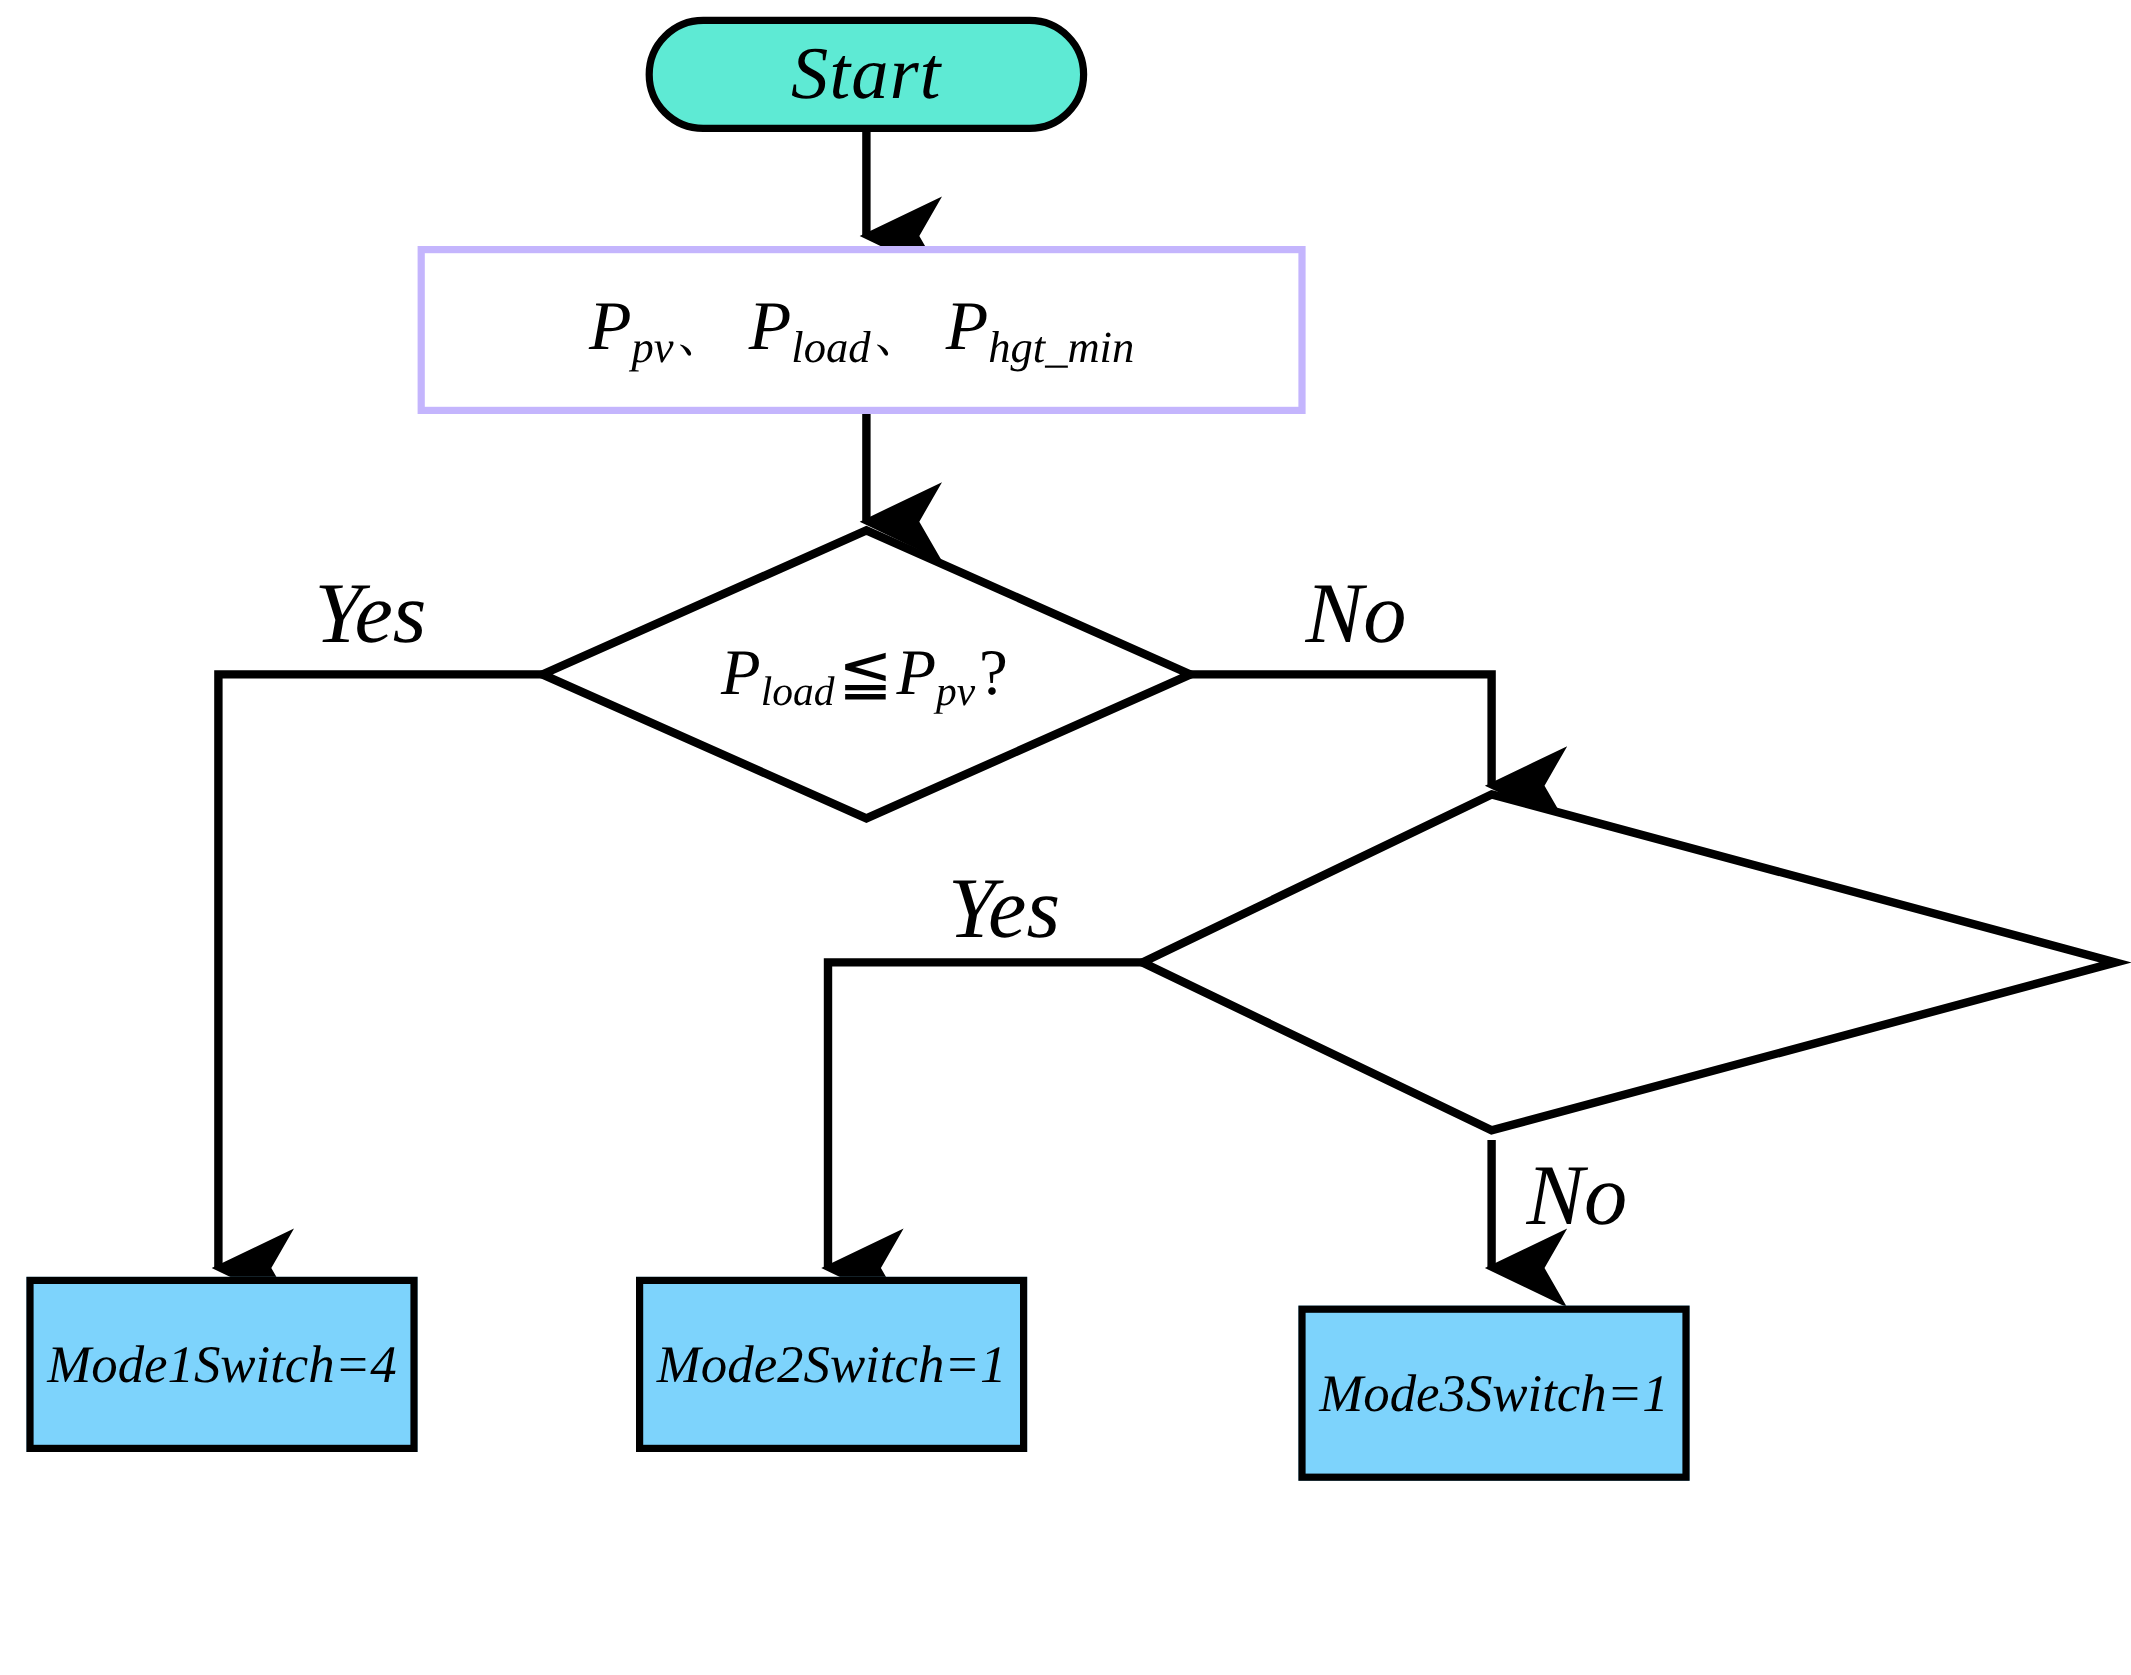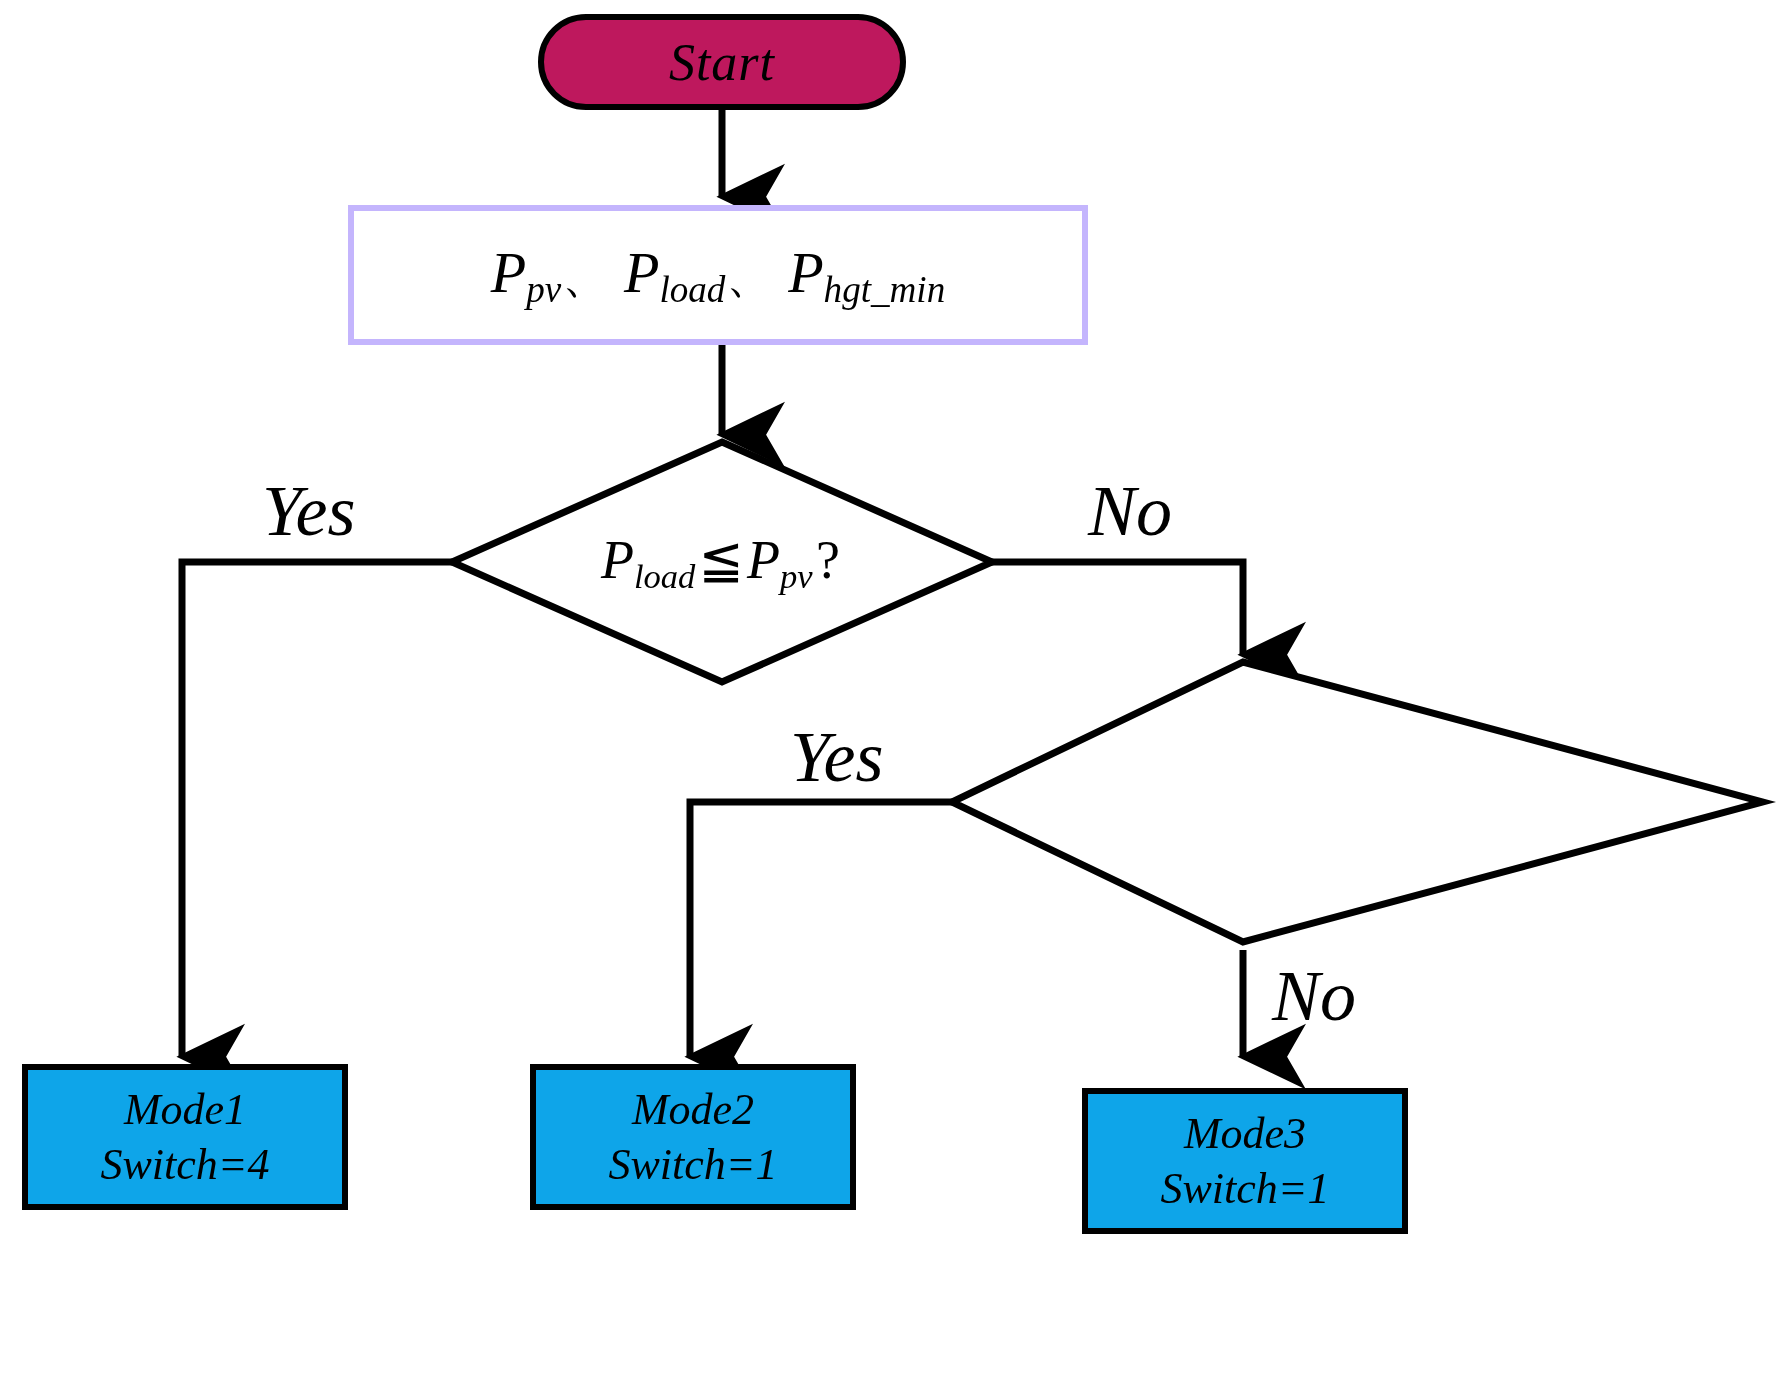--- a/index.html
+++ b/index.html
@@ -28,34 +28,33 @@
     display: flex;
     align-items: center;
     justify-content: center;
     text-align: center;
     color: #000000;
     font-style: italic;
   }
   .terminal {
     border: 6px solid #000000;
     border-radius: 70px;
-    background: #be185d;
-    font-size: 52px;
+    background: #5eead4;
+    font-size: 62px;
     letter-spacing: 1px;
   }
   .process {
     border: 6px solid #c4b5fd;
     background: #ffffff;
     font-size: 58px;
   }
   .endbox {
     border: 6px solid #000000;
-    background: #0ea5e9;
+    background: #7dd3fc;
     font-size: 44px;
-    flex-direction: column;
     line-height: 1.25;
   }
   .diamond-label {
     position: absolute;
     color: #000000;
     font-style: italic;
     display: flex;
     align-items: center;
     justify-content: center;
     text-align: left;

